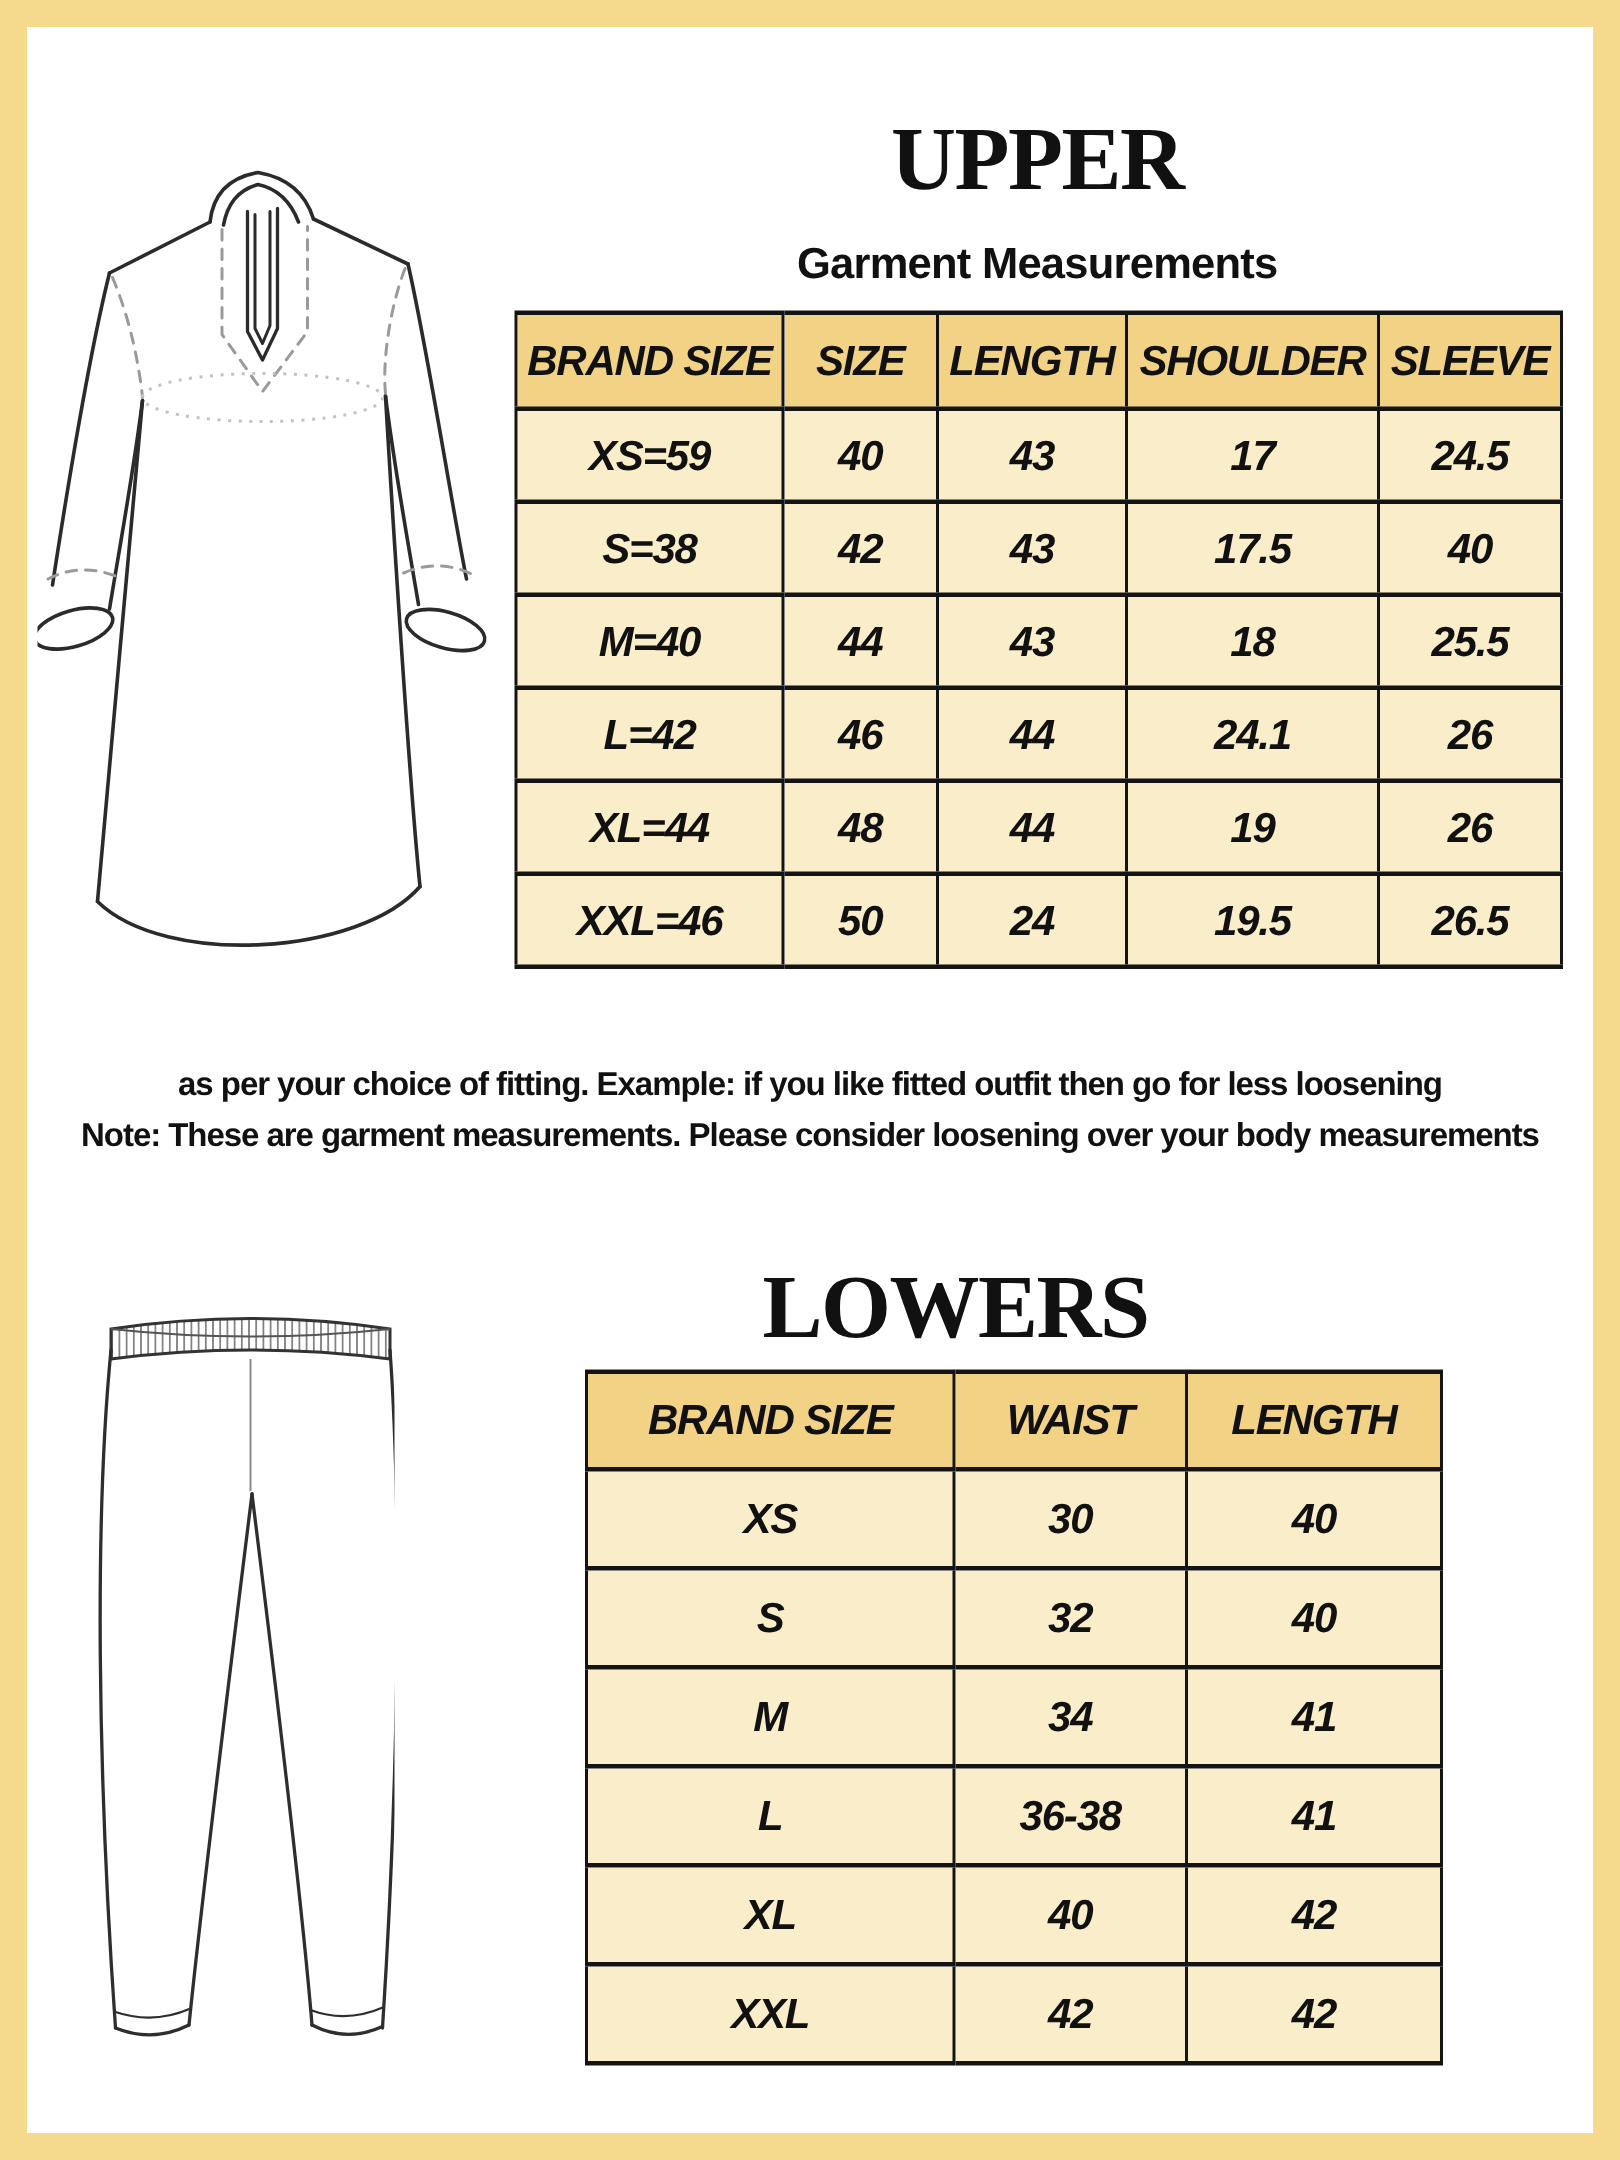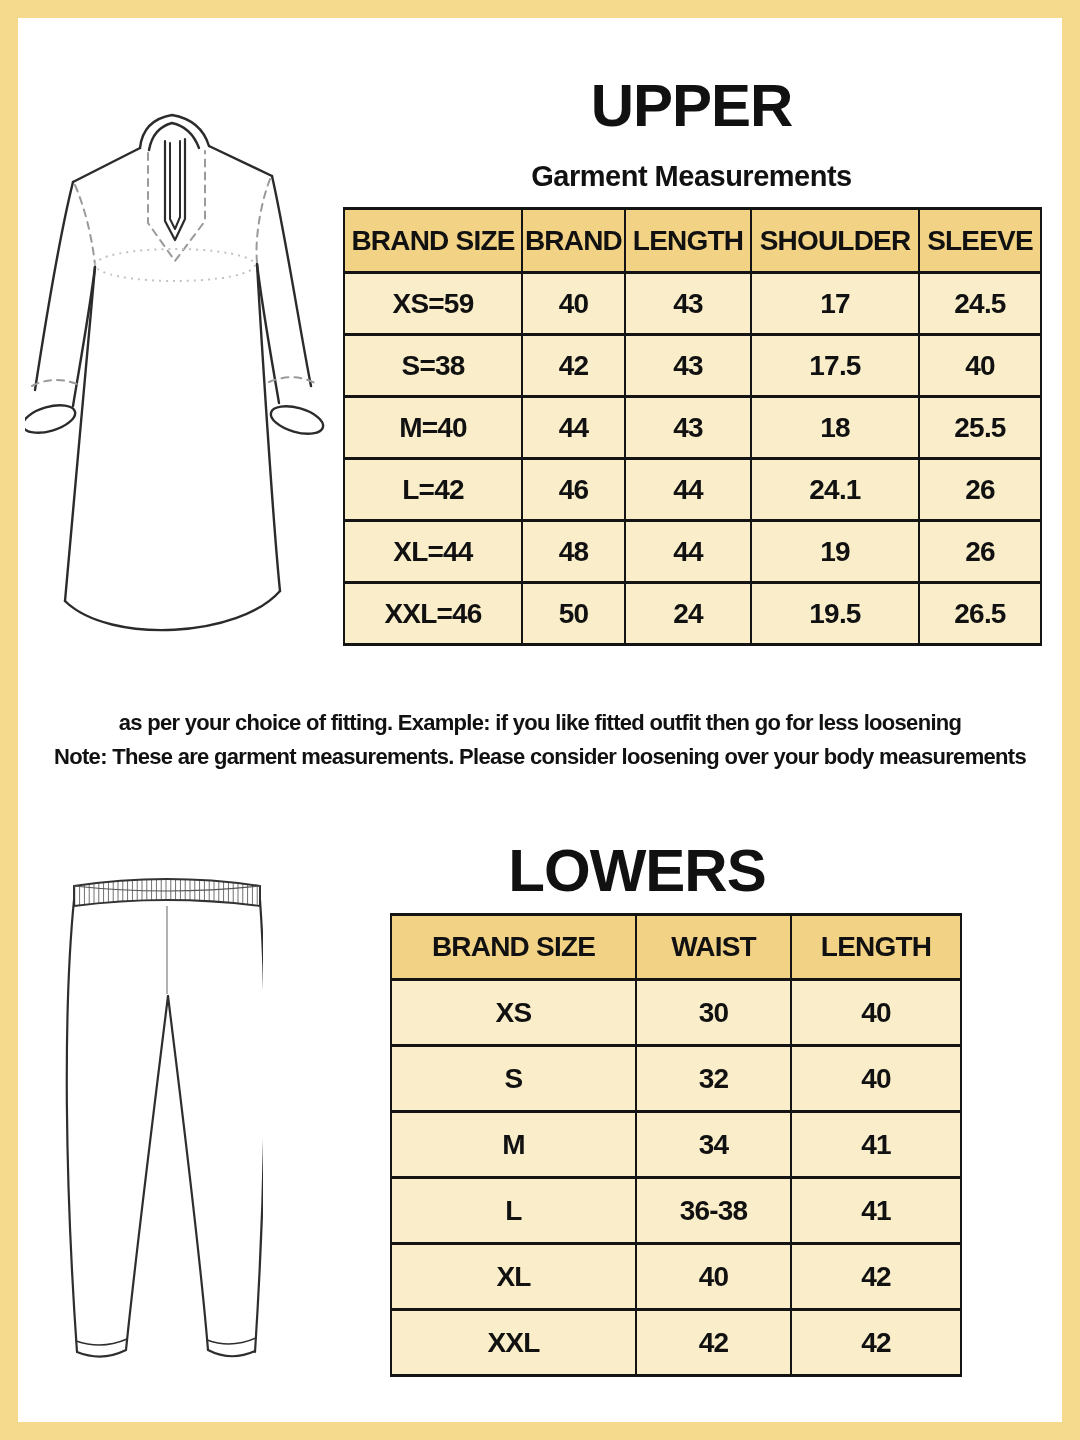--- a/index.html
+++ b/index.html
@@ -26,42 +26,42 @@
     z-index:10;
   }
   
   .kurta-wrap{position:absolute;left:25px;top:103px;width:310px;height:560px;}
   .pants-wrap{position:absolute;left:58px;top:872px;width:205px;height:508px;}
   svg{display:block;width:100%;height:100%;}
   
   .upper-block{position:absolute;left:343px;top:76px;width:697px;text-align:center;}
   .big-title{
     font-size:60px;font-weight:bold;color:var(--ink);
-    letter-spacing:-1px;line-height:1;
+    letter-spacing:-1px;line-height:1;font-family:Liberation Serif, serif;
   }
   .subtitle{
     font-size:29px;font-weight:bold;color:var(--ink);
     letter-spacing:-0.5px;margin-top:24px;
   }
   
   table{
     border-collapse:collapse;width:100%;
     margin-top:14px;
     table-layout:fixed;
   }
   th,td{
     background:var(--cell-bg);
     border-left:2px solid var(--line);
     border-right:2px solid var(--line);
     border-top:3px solid var(--line);
     border-bottom:3px solid var(--line);
     font-weight:bold;color:var(--ink);
     text-align:center;vertical-align:middle;
     font-size:28px;letter-spacing:-0.8px;
-    overflow:hidden;white-space:nowrap;
+    overflow:hidden;white-space:nowrap;font-style:italic;
   }
   th{background:var(--header-bg);font-size:28px;}
   .upper-table th{height:64px;}
   .upper-table td{height:62px;}
   .lowers-table th{height:65px;}
   .lowers-table td{height:66px;}
   
   .note{
     position:absolute;left:20px;top:706px;width:1040px;
     text-align:center;font-weight:bold;color:var(--ink);
@@ -125,21 +125,21 @@
       <colgroup>
         <col style="width:178px">
           <col style="width:103px">
           <col style="width:126px">
         <col style="width:168px">
           <col style="width:122px">
       </colgroup>
     <thead>
           <tr>
             <th>BRAND SIZE</th>
-            <th>BRAND</th>
+            <th>SIZE</th>
             <th>LENGTH</th>
             <th>SHOULDER</th>
             <th>SLEEVE</th>
           </tr>
         </thead>
         <tbody>
           <tr>
             <td>XS=59</td>
             <td>40</td>
             <td>43</td>

